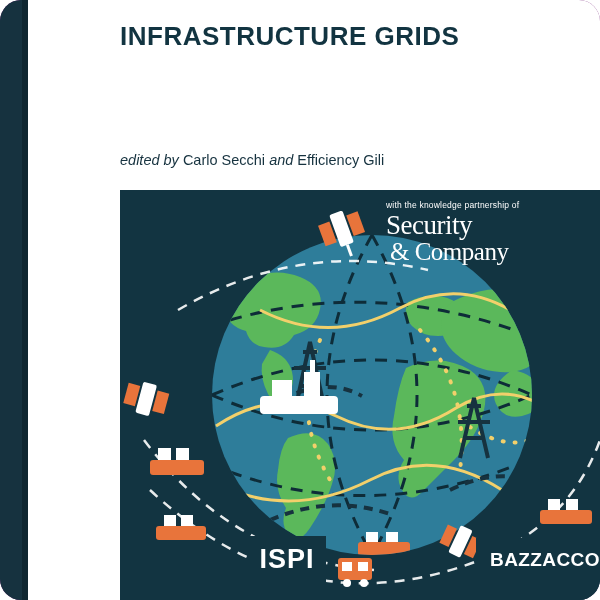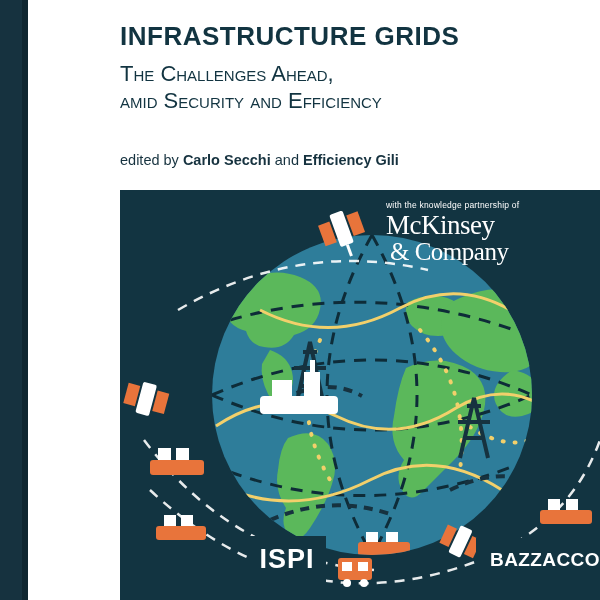--- a/index.html
+++ b/index.html
@@ -10,20 +10,21 @@
     background: #ffffff;
     font-family: "Liberation Sans", sans-serif;
   }
 
   #cover {
     position: relative;
     width: 600px;
     height: 600px;
     background: #701a75;
     overflow: hidden;
+    border-radius: 21px;
   }
 
   
   .spine {
     position: absolute;
     left: 0;
     top: 0;
     width: 22px;
     height: 600px;
     background: #16323f;
@@ -73,22 +74,22 @@
   .title-sub .l2 { display: block; }
 
   .editors {
     position: absolute;
     left: 92px;
     top: 152px;
     width: 470px;
     font-size: 14.5px;
     color: #16323f;
   }
-  .editors .lead { font-weight: normal; }
-  .editors .name { font-weight: bold; }
+  .editors .lead { font-weight: normal; font-style: italic; }
+  .editors .name { font-weight: normal; }
 
   
   .art {
     position: absolute;
     left: 92px;
     top: 190px;
     width: 508px;
     height: 410px;
     background: #123441;
     overflow: hidden;
@@ -163,24 +164,20 @@
 
   <div class="spine"></div>
   <div class="spine-inner"></div>
 
   <div class="page">
 
     <div class="title-block">
       <div class="title-main">
         <span>Infrastructure Grids</span><br>
       </div>
-      <div class="title-sub">
-        <span class="l1">The Challenges Ahead,</span>
-        <span class="l2">amid Security and Efficiency</span>
-      </div>
     </div>
 
     <div class="editors">
       <span class="lead">edited by</span>
       <span class="name">Carlo Secchi</span>
       <span class="lead">and</span>
       <span class="name">Efficiency Gili</span>
     </div>
 
     <div class="art">
@@ -318,21 +315,21 @@
           <rect x="20" y="12" width="10" height="9" fill="#ffffff"></rect>
           <circle cx="9" cy="33" r="4" fill="#ffffff"></circle>
           <circle cx="26" cy="33" r="4" fill="#ffffff"></circle>
         </g>
 
       </svg>
 
       <div class="partner">
         <div class="partner-kicker">with the knowledge partnership of</div>
         <div class="partner-name">
-          <span>McKinsey</span>
+          <span>Security</span>
           <span class="second">&amp; Company</span>
         </div>
       </div>
 
       <div class="ispi-logo">ISPI</div>
       <div class="bazzacco-logo">BAZZACCO</div>
 
     </div>
   </div>
 </div>

